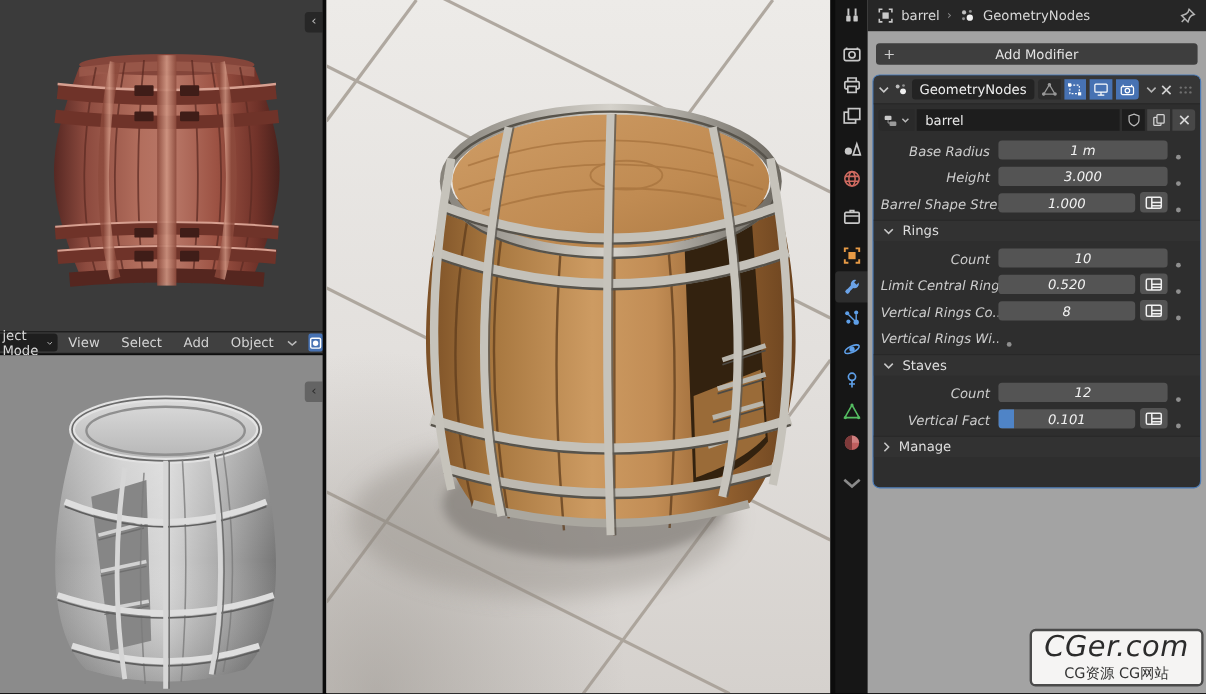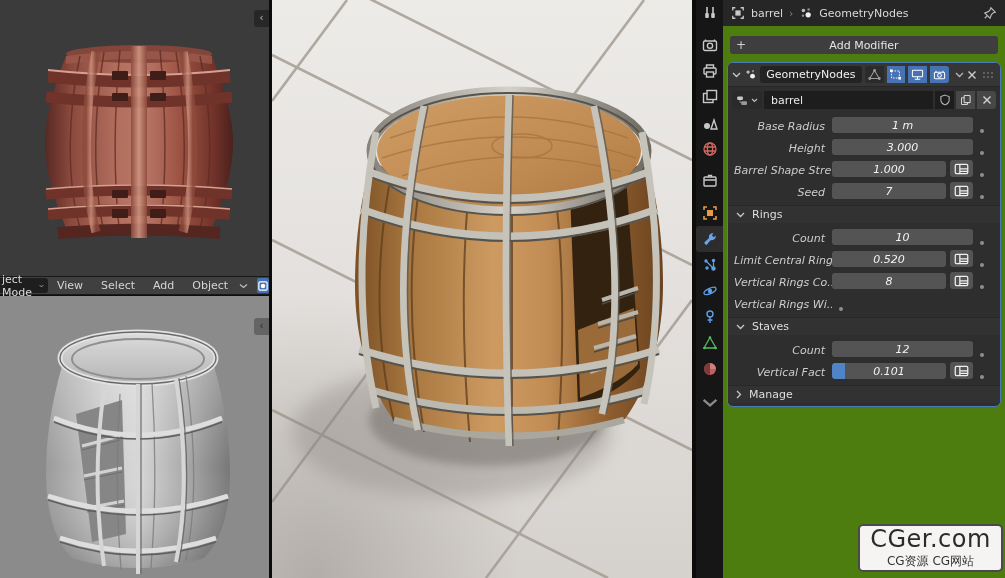--- a/index.html
+++ b/index.html
@@ -31,21 +31,21 @@
   
   #vp-render { position:absolute; left:272px; top:0; width:420px; height:578px; background:#e6e3e0; overflow:hidden; }
 
   
   #tabcol { position:absolute; left:696px; top:0; width:27px; height:578px; background:#161616; }
   .tab { width:27px; height:26px; display:flex; align-items:center; justify-content:center; }
   .tab.active { background:#2d2d2d; border-radius:3px 0 0 3px; }
   .tab svg { width:16px; height:16px; }
   .tab-gap { height:6px; }
 
-  #props { position:absolute; left:723px; top:0; width:282px; height:578px; background:#4d7c0f; }
+  #props { position:absolute; left:723px; top:0; width:282px; height:578px; background:#a3a3a3; }
   #crumbbar { height:26px; background:#262626; display:flex; align-items:center; padding:0 8px; gap:6px; }
   .crumb-txt { color:#d8d8d8; font-size:11px; }
   .crumb-sep { color:#8a8a8a; font-size:10px; }
   #crumb-pin { margin-left:auto; display:flex; }
 
   #add-mod { position:absolute; left:7px; top:36px; width:268px; height:18px; background:#3e3e3e;
              border-radius:3px; display:flex; align-items:center; justify-content:center; }
   #add-mod .plus { position:absolute; left:6px; color:#cfcfcf; font-size:12px; line-height:1; }
   #add-mod .lbl { color:#e4e4e4; font-size:11px; }
 
@@ -83,21 +83,21 @@
   .pdot { width:17px; display:flex; justify-content:center; }
   .pdot i { width:4px; height:4px; border-radius:50%; background:#8f8f8f; display:block; }
 
   .psec { display:flex; align-items:center; gap:7px; height:18px; margin-top:6px; padding-left:8px;
           color:#dedede; font-size:11px; background:#323232; border-top:1px solid #282828; }
 
   
   #watermark { position:absolute; left:858px; top:524px; width:145px; height:48px; background:#f5f4f3;
                border:2px solid #4a4a4a; border-radius:5px; display:flex; flex-direction:column;
                align-items:center; justify-content:center; }
-  #watermark .t1 { font-size:24px; color:#2b2b2b; line-height:1; letter-spacing:.5px; }
+  #watermark .t1 { font-size:24px; color:#2b2b2b; line-height:1; letter-spacing:.5px;font-style:italic; }
   #watermark .t2 { font-size:12px; color:#333; margin-top:2px; }
 
   svg { display:block; }
 </style>
 </head>
 <body>
 
 <div id="app">
 
   <div id="vp-top">
@@ -672,127 +672,110 @@
               <svg viewBox="0 0 18 14" width="15" height="12" fill="none" stroke="#f0f0f0" stroke-width="1.5">
                 <rect x="1.5" y="1.5" width="15" height="11" rx="1.5"></rect>
                 <path d="M7 1.5v11M7 6.8h9.5M7 9.9h9.5"></path>
               </svg>
             </span>
           </span>
         <span class="pdot">
             <i></i>
           </span>
       </div>
-      <div class="prow">
-        <span class="plabel">Seed</span>
+
+      <div class="psec">
+        <svg width="9" height="6" viewBox="0 0 9 6">
+            <path d="M1 1l3.5 3.5L8 1" stroke="#c8c8c8" stroke-width="1.3" fill="none"></path>
+          </svg>
+        <span>Rings</span>
+      </div>
+      <div class="prow">
+        <span class="plabel">Count</span>
         <span class="pfield">
-            <span>7</span>
+            <span>10</span>
+          </span>
+        <span class="pdot">
+            <i></i>
+          </span>
+      </div>
+      <div class="prow">
+        <span class="plabel">Limit Central Rings</span>
+        <span class="pfield">
+            <span>0.520</span>
           </span>
         <span class="pattr">
             <span class="abtn">
               <svg viewBox="0 0 18 14" width="15" height="12" fill="none" stroke="#f0f0f0" stroke-width="1.5">
                 <rect x="1.5" y="1.5" width="15" height="11" rx="1.5"></rect>
                 <path d="M7 1.5v11M7 6.8h9.5M7 9.9h9.5"></path>
               </svg>
             </span>
           </span>
         <span class="pdot">
             <i></i>
           </span>
       </div>
-
-      <div class="psec">
-        <svg width="9" height="6" viewBox="0 0 9 6">
-            <path d="M1 1l3.5 3.5L8 1" stroke="#c8c8c8" stroke-width="1.3" fill="none"></path>
-          </svg>
-        <span>Rings</span>
-      </div>
-      <div class="prow">
-        <span class="plabel">Count</span>
+      <div class="prow">
+        <span class="plabel">Vertical Rings Co...</span>
         <span class="pfield">
-            <span>10</span>
-          </span>
-        <span class="pdot">
-            <i></i>
-          </span>
-      </div>
-      <div class="prow">
-        <span class="plabel">Limit Central Rings</span>
-        <span class="pfield">
-            <span>0.520</span>
+            <span>8</span>
           </span>
         <span class="pattr">
             <span class="abtn">
               <svg viewBox="0 0 18 14" width="15" height="12" fill="none" stroke="#f0f0f0" stroke-width="1.5">
                 <rect x="1.5" y="1.5" width="15" height="11" rx="1.5"></rect>
                 <path d="M7 1.5v11M7 6.8h9.5M7 9.9h9.5"></path>
               </svg>
             </span>
           </span>
         <span class="pdot">
             <i></i>
           </span>
       </div>
       <div class="prow">
-        <span class="plabel">Vertical Rings Co...</span>
+        <span class="plabel">Vertical Rings Wi...</span>
+        <span class="pdot">
+            <i></i>
+          </span>
+      </div>
+
+      <div class="psec">
+        <svg width="9" height="6" viewBox="0 0 9 6">
+            <path d="M1 1l3.5 3.5L8 1" stroke="#c8c8c8" stroke-width="1.3" fill="none"></path>
+          </svg>
+        <span>Staves</span>
+      </div>
+      <div class="prow">
+        <span class="plabel">Count</span>
         <span class="pfield">
-            <span>8</span>
+            <span>12</span>
+          </span>
+        <span class="pdot">
+            <i></i>
+          </span>
+      </div>
+      <div class="prow">
+        <span class="plabel">Vertical Fact</span>
+        <span class="pfield">
+            <i class="fill" style="width:11%"></i>
+            <span>0.101</span>
           </span>
         <span class="pattr">
             <span class="abtn">
               <svg viewBox="0 0 18 14" width="15" height="12" fill="none" stroke="#f0f0f0" stroke-width="1.5">
                 <rect x="1.5" y="1.5" width="15" height="11" rx="1.5"></rect>
                 <path d="M7 1.5v11M7 6.8h9.5M7 9.9h9.5"></path>
               </svg>
             </span>
           </span>
         <span class="pdot">
             <i></i>
           </span>
       </div>
-      <div class="prow">
-        <span class="plabel">Vertical Rings Wi...</span>
-        <span class="pdot">
-            <i></i>
-          </span>
-      </div>
-
-      <div class="psec">
-        <svg width="9" height="6" viewBox="0 0 9 6">
-            <path d="M1 1l3.5 3.5L8 1" stroke="#c8c8c8" stroke-width="1.3" fill="none"></path>
-          </svg>
-        <span>Staves</span>
-      </div>
-      <div class="prow">
-        <span class="plabel">Count</span>
-        <span class="pfield">
-            <span>12</span>
-          </span>
-        <span class="pdot">
-            <i></i>
-          </span>
-      </div>
-      <div class="prow">
-        <span class="plabel">Vertical Fact</span>
-        <span class="pfield">
-            <i class="fill" style="width:11%"></i>
-            <span>0.101</span>
-          </span>
-        <span class="pattr">
-            <span class="abtn">
-              <svg viewBox="0 0 18 14" width="15" height="12" fill="none" stroke="#f0f0f0" stroke-width="1.5">
-                <rect x="1.5" y="1.5" width="15" height="11" rx="1.5"></rect>
-                <path d="M7 1.5v11M7 6.8h9.5M7 9.9h9.5"></path>
-              </svg>
-            </span>
-          </span>
-        <span class="pdot">
-            <i></i>
-          </span>
-      </div>
 
       <div class="psec">
         <svg width="6" height="9" viewBox="0 0 6 9">
             <path d="M1 1l3.5 3.5L1 8" stroke="#c8c8c8" stroke-width="1.3" fill="none"></path>
           </svg>
         <span>Manage</span>
       </div>
     </div>
   </div>
 

